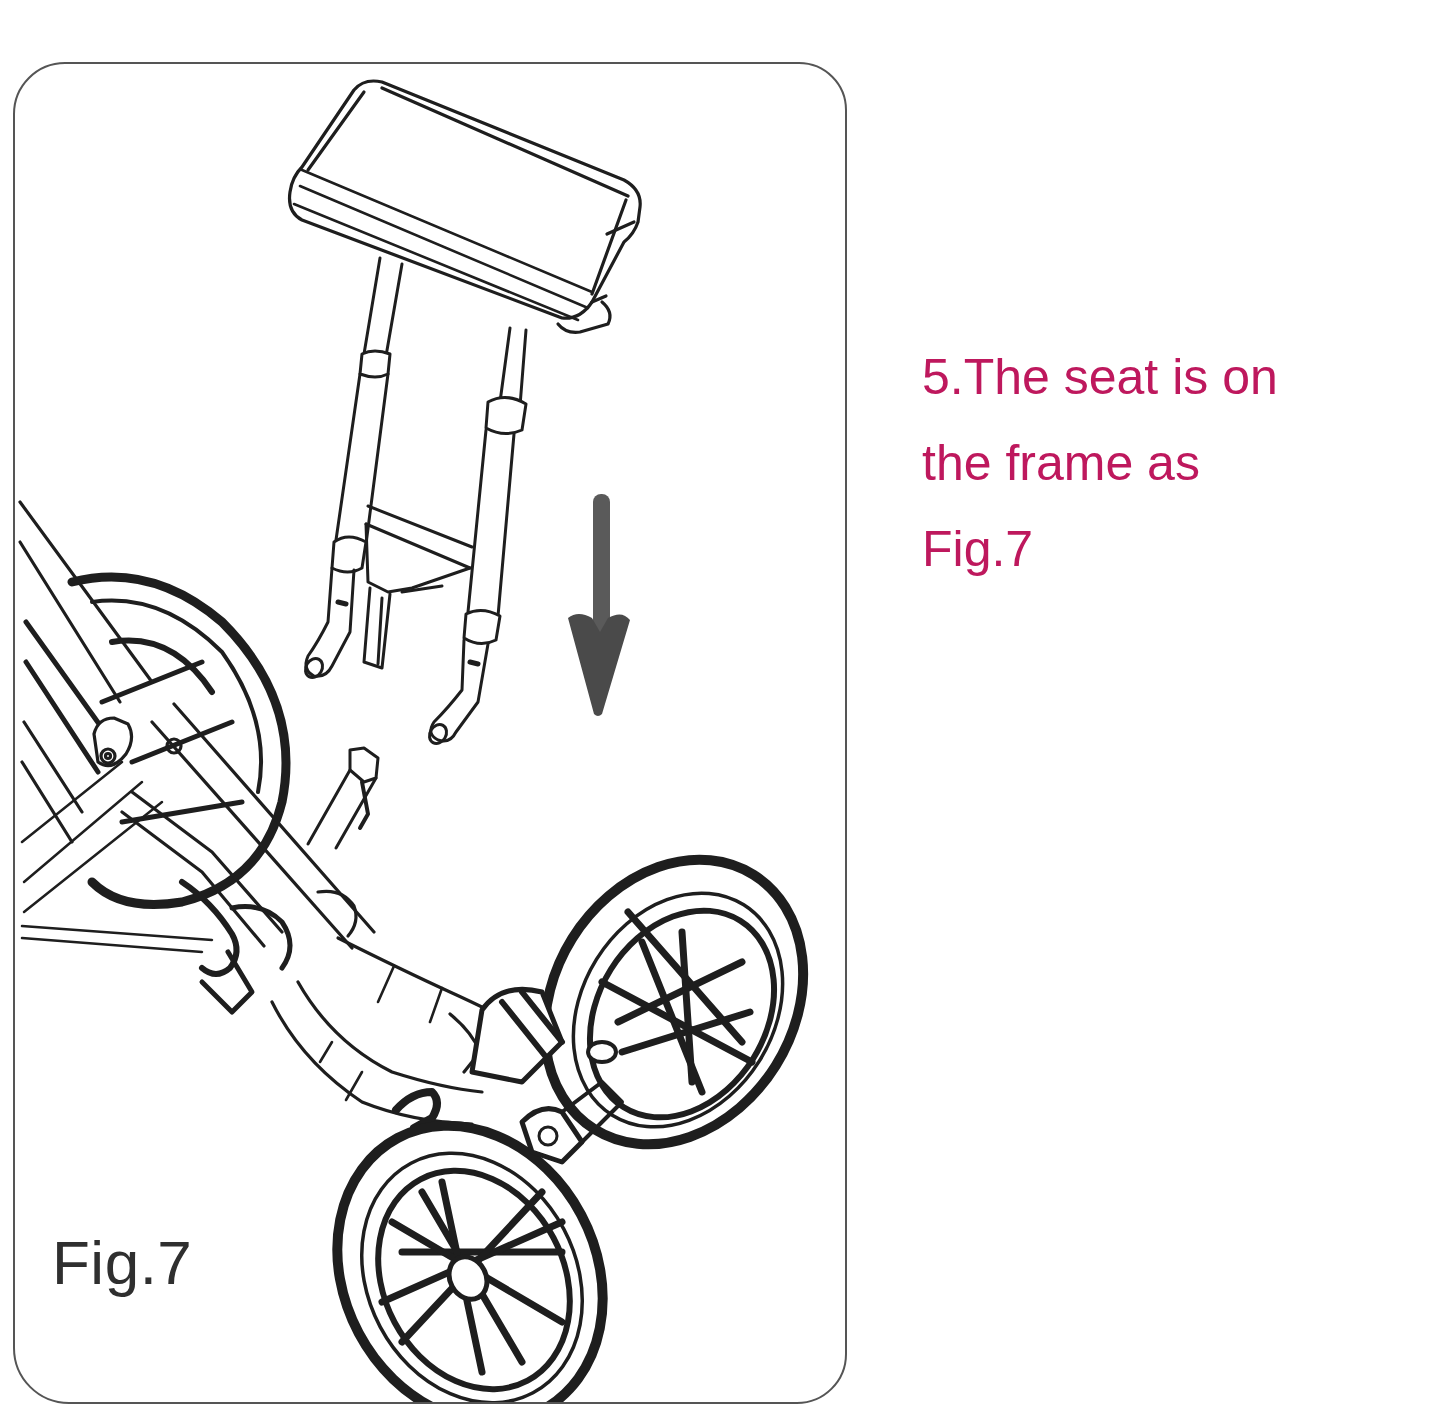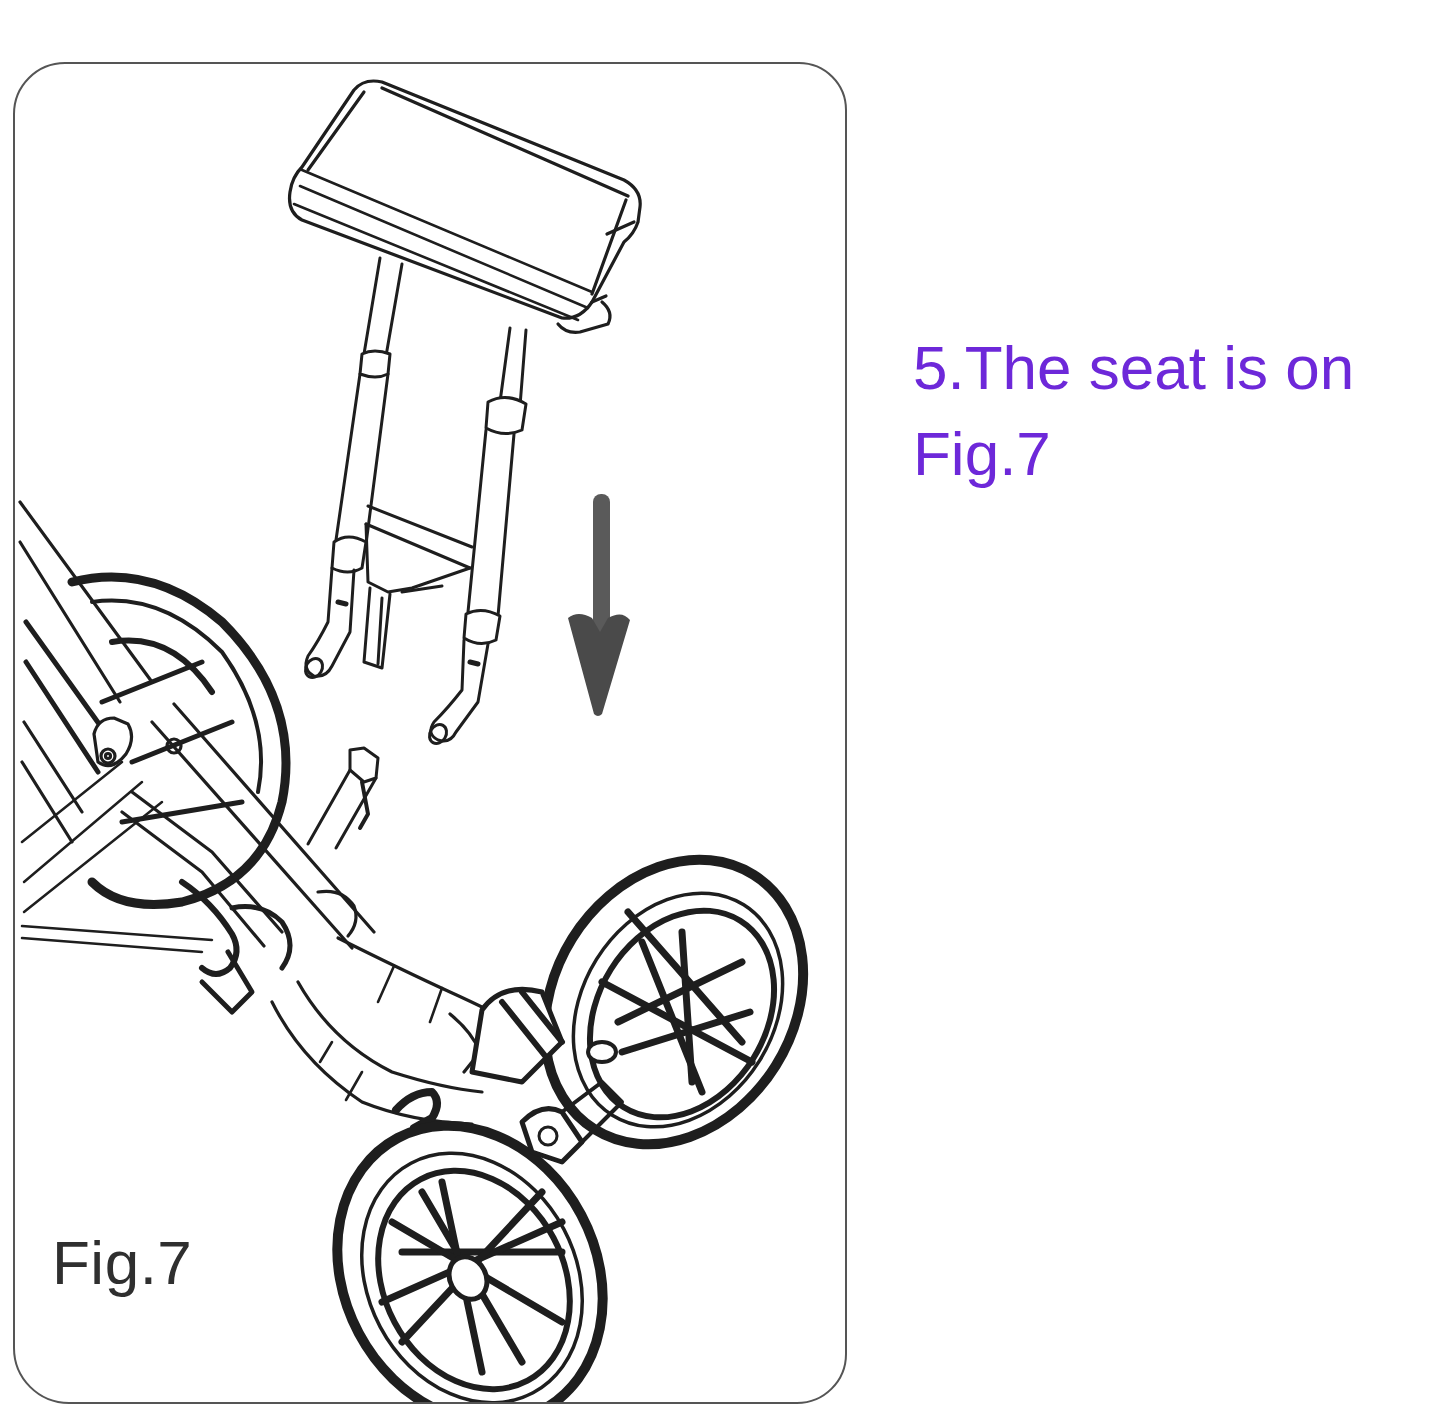--- a/index.html
+++ b/index.html
@@ -40,24 +40,24 @@
       top: 1168px;
       font-size: 62px;
       line-height: 1;
       color: #2f2f2f;
       letter-spacing: 0.5px;
     }
     .instruction {
       position: absolute;
       left: 906px;
       top: 318px;
-      font-size: 62px;
+      font-size: 50px;
       line-height: 86px;
-      color: #6d28d9;
-      margin: 7px;
+      color: #be185d;
+      margin: 16px;
       white-space: nowrap;
     }
     .instruction span {
       display: block;
     }
   </style>
 </head>
 <body>
 
 <div class="figure-frame">
@@ -205,14 +205,15 @@
       <circle cx="546" cy="1134" r="9" stroke-width="3"></circle>
       <path d="M 560 1110 L 600 1080 L 620 1100 L 580 1140" stroke-width="4"></path>
     </g>
   </svg>
 
   <div class="figure-caption">Fig.7</div>
 </div>
 
 <p class="instruction">
   <span>5.The seat is on</span>
+  <span>the frame as</span>
   <span>Fig.7</span>
 </p>
 
 </body></html>

